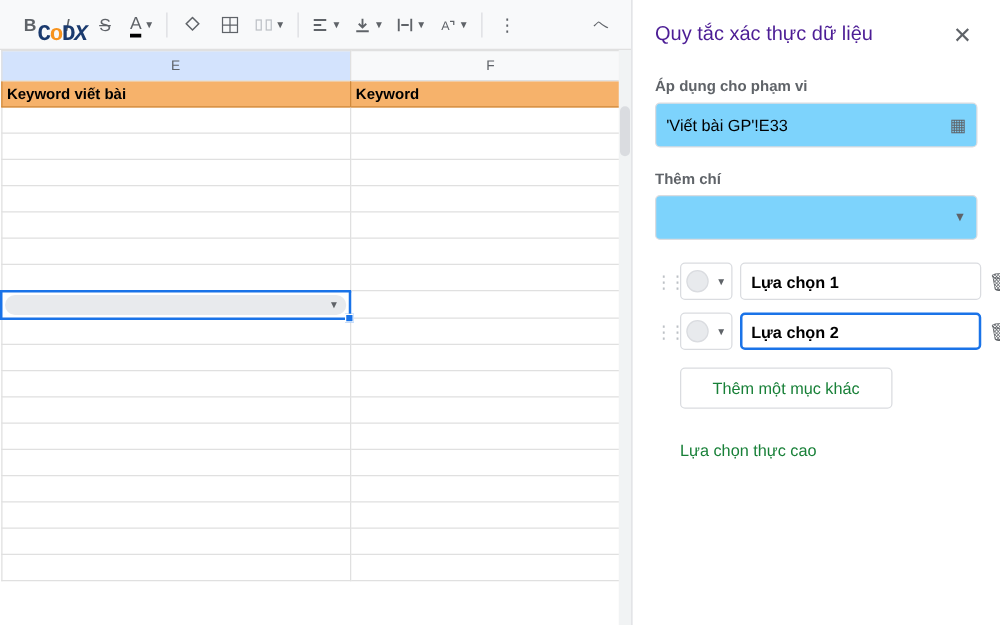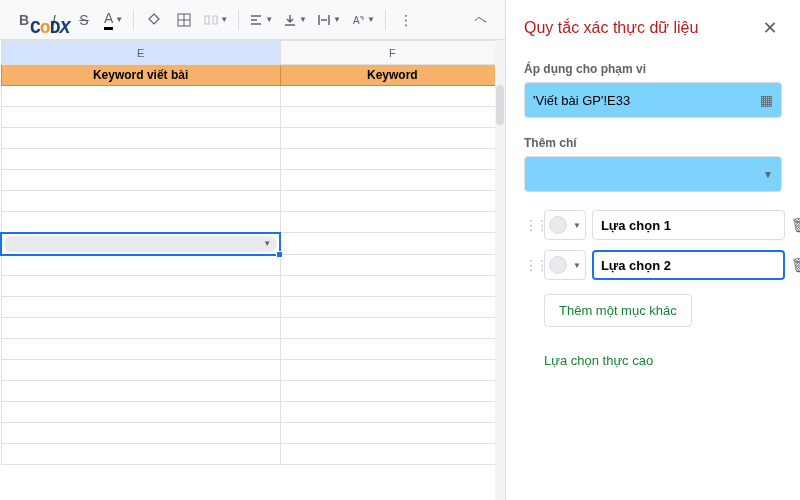--- a/index.html
+++ b/index.html
@@ -19,51 +19,51 @@
 .logo .c2 { color: #f7931e; }
 .logo .c3 { color: #1a3a6e; }
 .logo .x { color: #1a3a6e; font-style: italic; }
 
 
 .sheet-area { width: 505px; height: 460px; overflow: hidden; background: #fff; position: relative; }
 .sheet { border-collapse: collapse; width: 100%; }
 .sheet th { background: #f8f9fa; font-weight: normal; color: #5f6368; font-size: 11px; height: 24px; border: 1px solid #e0e0e0; }
 .sheet th.sel { background: #d3e3fd; }
 .sheet td { border: 1px solid #e0e0e0; height: 21px; padding: 0 4px; font-size: 12px; }
-.sheet td.hdr { background: #f6b26b; text-align: center; font-weight: bold; color: #000; border: 1px solid #d08a3e; }
+.sheet td.hdr { background: #f6b26b; text-align: left; font-weight: bold; color: #000; border: 1px solid #d08a3e; }
 .sheet .colE { width: 280px; }
 .sheet .colF { width: 225px; }
 
 
 .cell-dd { position: relative; border: 2px solid #1a73e8 !important; padding: 0 !important; }
 .chip { margin: 2px; height: 16px; background: #e8eaed; border-radius: 8px; display: flex; align-items: center; justify-content: flex-end; padding: 0 6px; }
 .chip-arrow { font-size: 8px; color: #5f6368; }
 .cell-handle { position: absolute; right: -4px; bottom: -4px; width: 7px; height: 7px; background: #1a73e8; border: 1px solid #fff; }
 
 
 .sidebar { position: absolute; top: 0; right: 0; width: 295px; height: 500px; background: #fff; border-left: 1px solid #dadce0; padding: 16px 18px; }
 .sb-head { display: flex; align-items: center; justify-content: space-between; margin-bottom: 22px; }
-.sb-title { font-size: 16px; font-weight: 500; color: #b91c1c; }
+.sb-title { font-size: 16px; font-weight: 500; color: #4c1d95; }
 .sb-close { width: 24px; height: 24px; display: flex; align-items: center; justify-content: center; cursor: pointer; font-size: 18px; color: #5f6368; }
 
 .sb-label { font-size: 12px; color: #5f6368; margin-bottom: 6px; font-weight: bold; }
 .sb-field { display: flex; align-items: center; border: 1px solid #dadce0; border-radius: 4px; height: 36px; padding: 0 8px; margin-bottom: 18px; background: #7dd3fc; }
 .sb-field input { border: none; outline: none; flex: 1; font-size: 13px; background: transparent; }
 .sb-field .grid-icon { color: #5f6368; font-size: 14px; }
 .sb-field .dd { margin-left: auto; font-size: 10px; color: #5f6368; }
 
 .opt-row { display: flex; align-items: center; gap: 6px; margin-bottom: 10px; }
 .drag-handle { color: #bdc1c6; font-size: 14px; cursor: grab; width: 14px; text-align: center; letter-spacing: -3px; }
 .color-chip { display: flex; align-items: center; border: 1px solid #dadce0; border-radius: 4px; height: 30px; padding: 0 4px; gap: 4px; }
 .color-dot { width: 18px; height: 18px; border-radius: 50%; background: #e8eaed; border: 1px solid #dadce0; }
 .opt-input { border: 1px solid #dadce0; border-radius: 4px; height: 30px; padding: 0 8px; flex: 1; font-size: 13px; outline: none; font-weight: bold; }
 .opt-input.active { border: 2px solid #1a73e8; padding: 0 7px; }
 .trash { color: #5f6368; width: 22px; text-align: center; cursor: pointer; font-size: 14px; }
 
-.add-btn { display: inline-block; border: 1px solid #dadce0; border-radius: 4px; padding: 8px 14px; color: #188038; font-size: 13px; cursor: pointer; margin-top: 4px; margin-left: 20px; }
+.add-btn { display: inline-block; border: 1px solid #dadce0; border-radius: 4px; padding: 8px 25px; color: #188038; font-size: 13px; cursor: pointer; margin-top: 4px; margin-left: 20px; }
 .adv-link { color: #188038; font-size: 13px; margin-top: 26px; margin-left: 20px; cursor: pointer; }
 
 
 .vscroll { position: absolute; top: 40px; left: 495px; width: 10px; height: 460px; background: #f1f3f4; }
 .vscroll-thumb { position: absolute; top: 45px; width: 8px; left: 1px; height: 40px; background: #dadce0; border-radius: 4px; }
 </style>
 </head>
 <body>
 
 <div class="toolbar">

